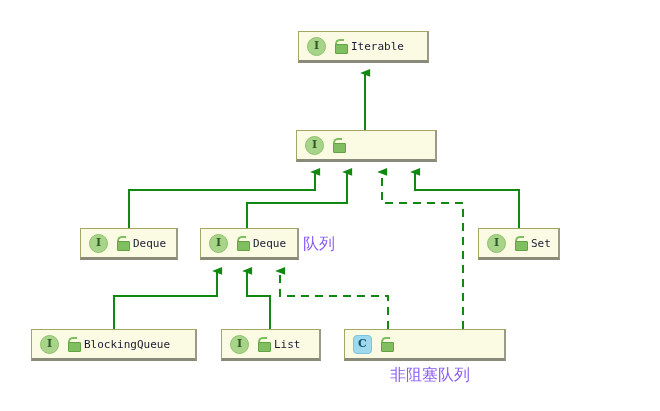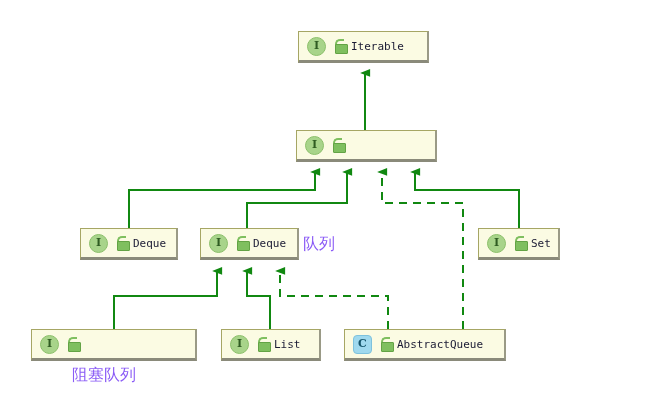--- a/index.html
+++ b/index.html
@@ -175,39 +175,39 @@
       </span>
     <span class="label">Set</span>
   </div>
 
   <div class="node" style="left:31px;top:329px;width:166px;">
     <span class="ic ico-iface">I</span>
     <span class="ic ico-lock">
         <span class="shackle"></span>
         <span class="body"></span>
       </span>
+    <span class="label">BlockingQueue</span>
   </div>
 
   <div class="node" style="left:221px;top:329px;width:100px;">
     <span class="ic ico-iface">I</span>
     <span class="ic ico-lock">
         <span class="shackle"></span>
         <span class="body"></span>
       </span>
     <span class="label">List</span>
   </div>
 
   <div class="node" style="left:344px;top:329px;width:162px;">
     <span class="ic ico-class">C</span>
     <span class="ic ico-lock">
         <span class="shackle"></span>
         <span class="body"></span>
       </span>
-    <span class="label">AbstractQueue</span>
   </div>
 
   <div class="annot" style="left:303px;top:234px;">队列</div>
 
-  <div class="annot" style="left:72px;top:365px;">阻塞队列</div>
-
-
+
+
+  <div class="annot" style="left:390px;top:365px;">非阻塞队列</div>
 
 </div>
 
 </body></html>

